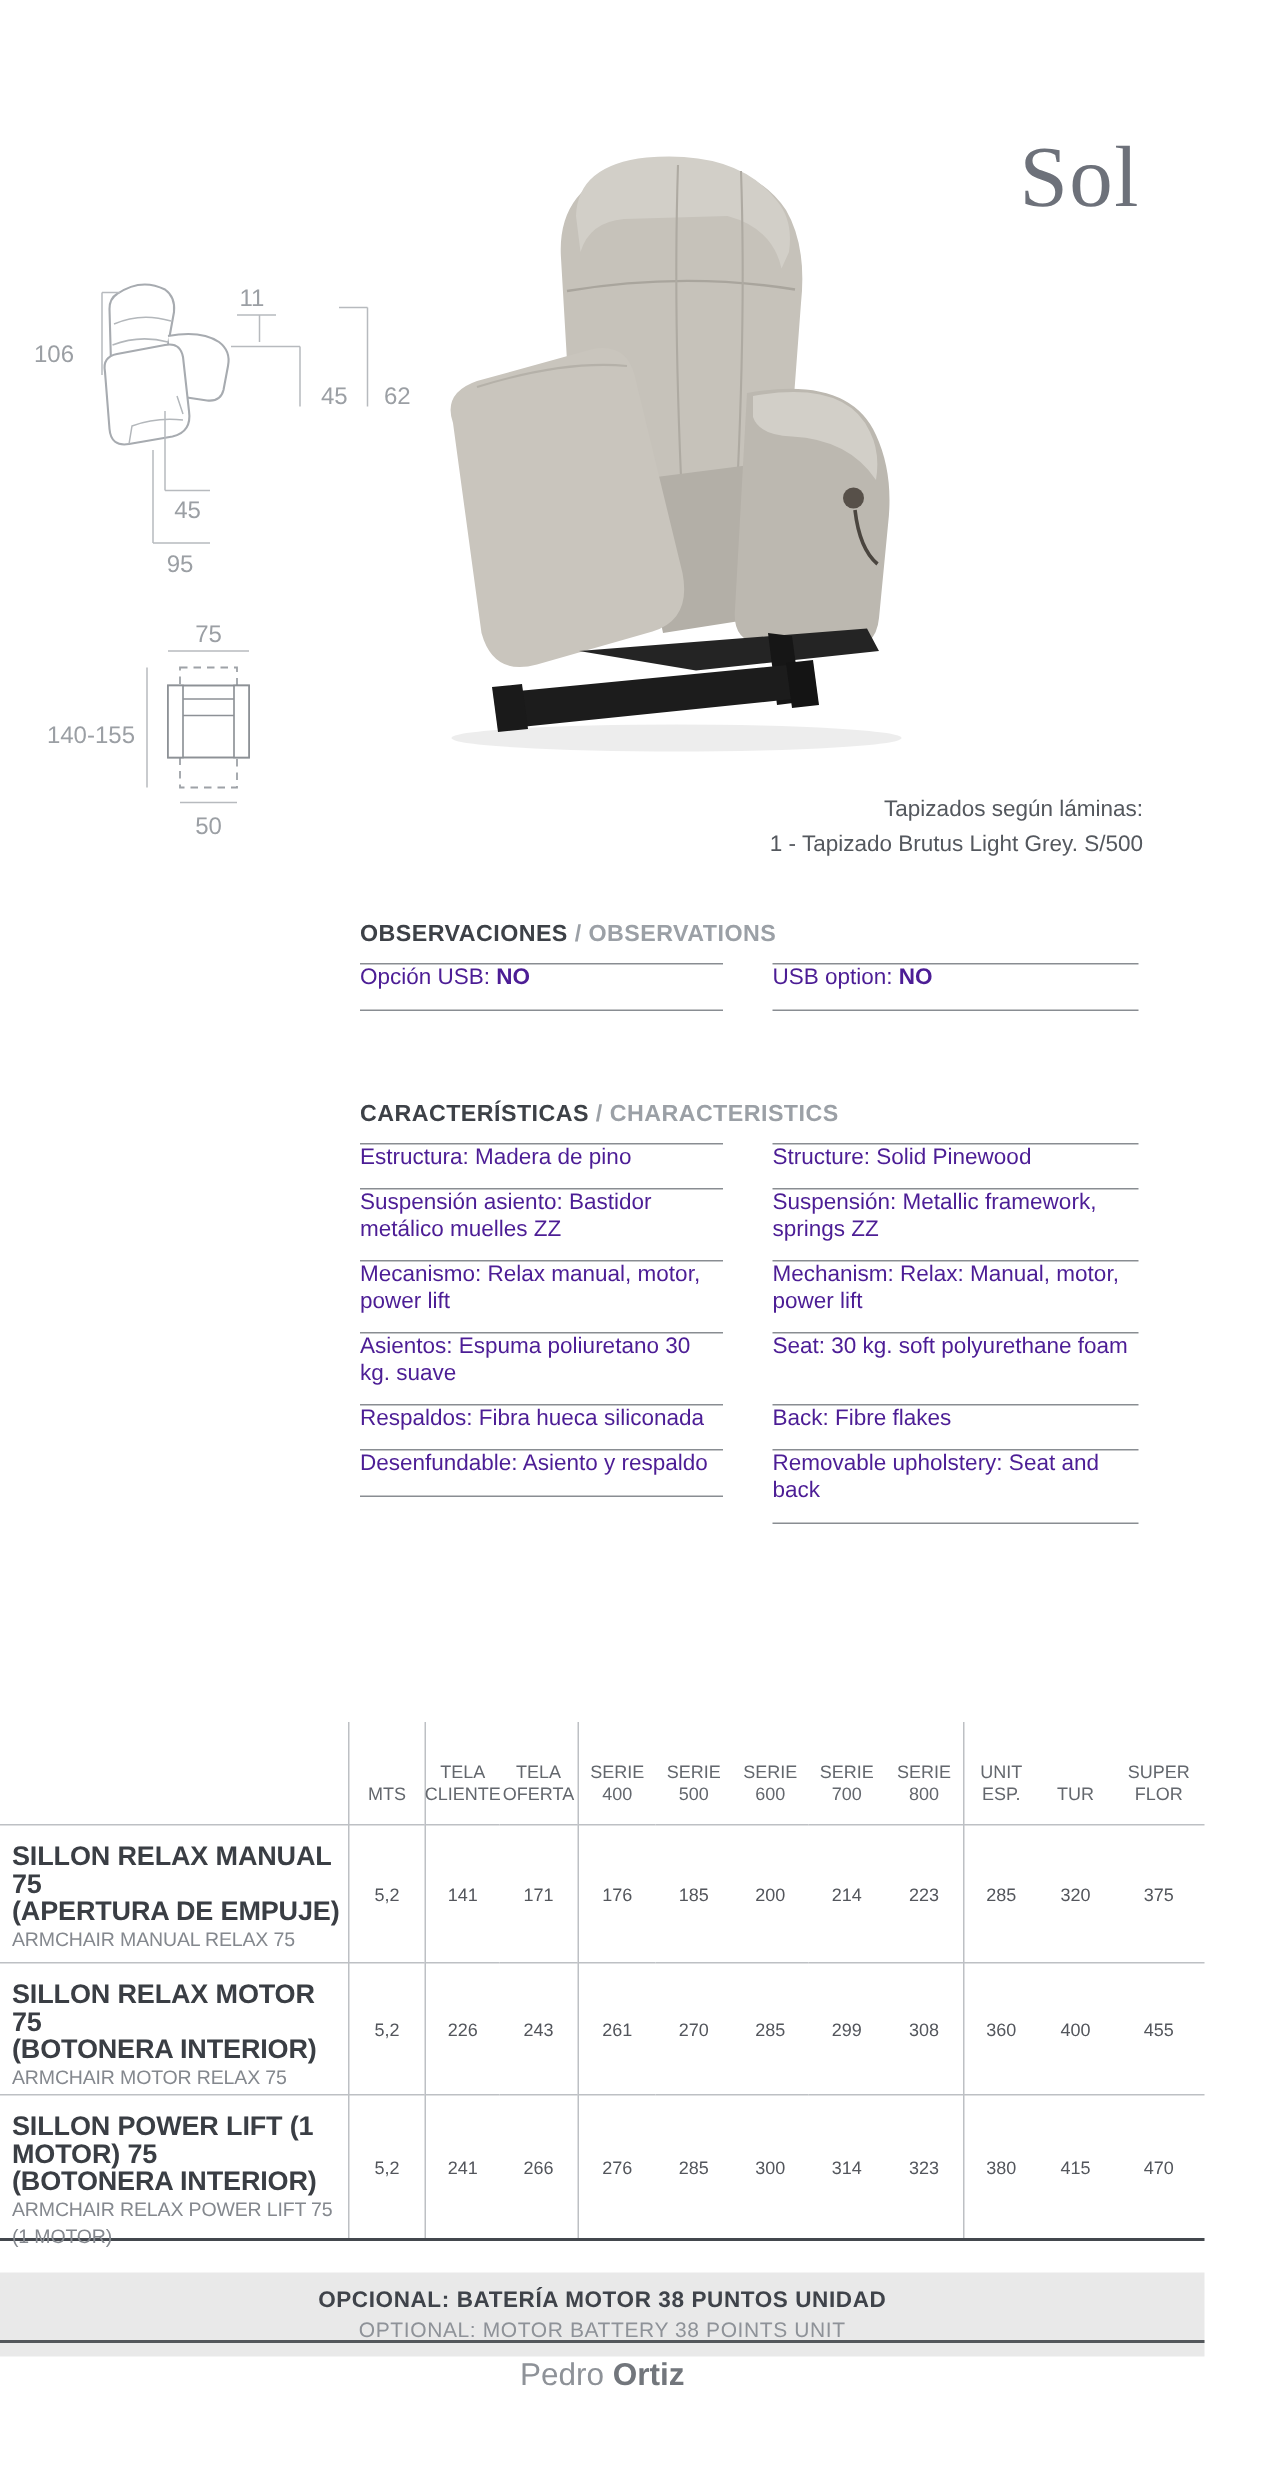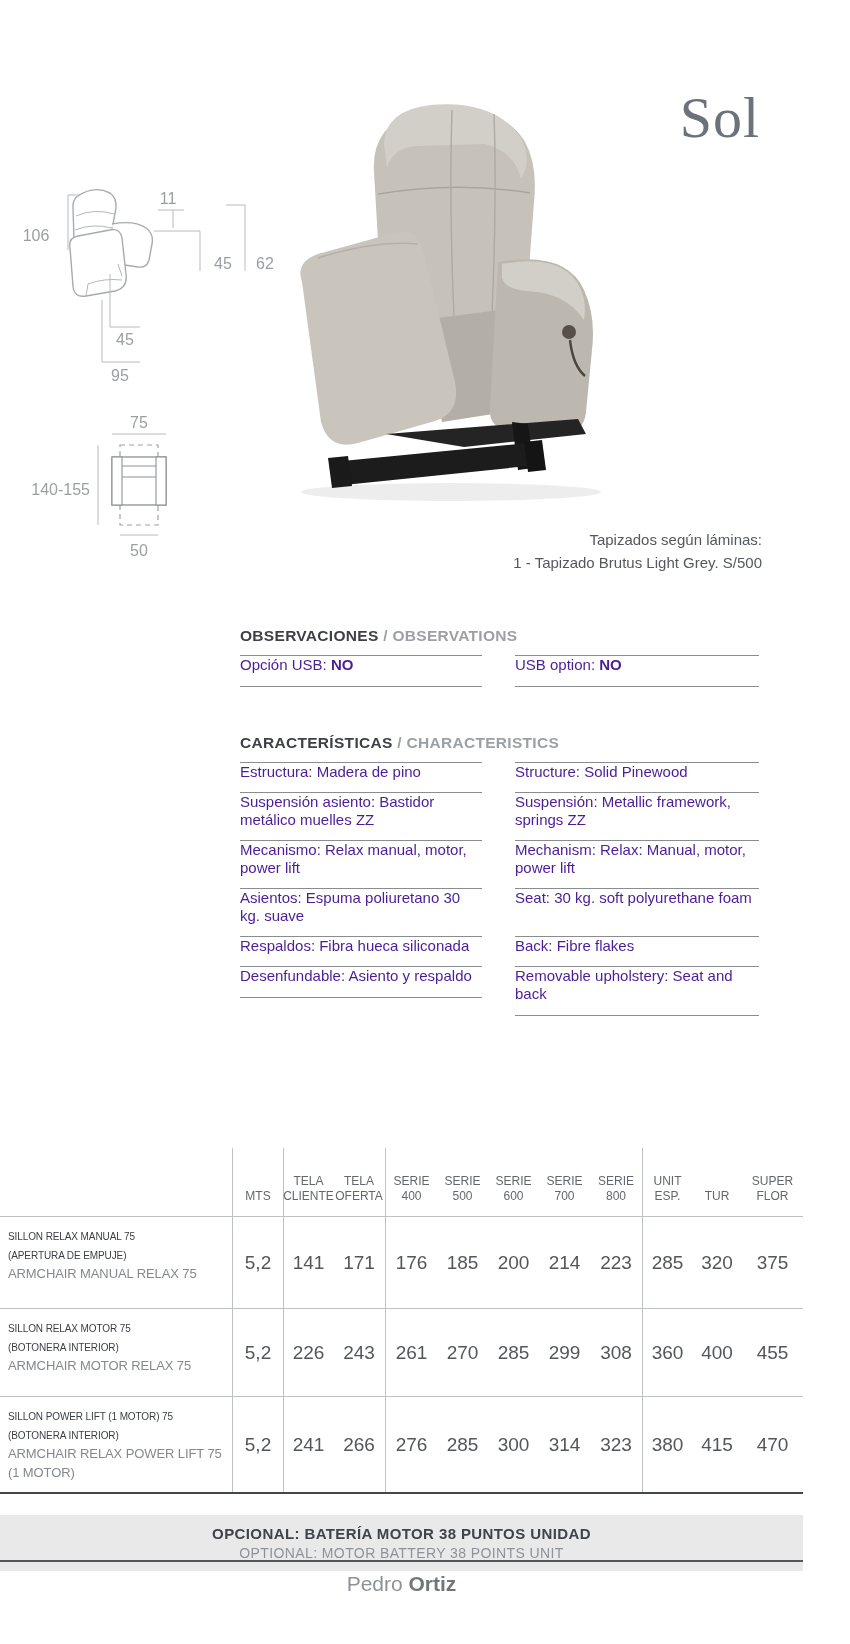--- a/index.html
+++ b/index.html
@@ -30,23 +30,23 @@
   .sec-cell .inner{padding-bottom:11px;}
   .sec-cell.last .inner{border-bottom:1px solid #898d92;padding-bottom:12px;display:block;}
   
   .ptable{position:absolute;left:0;top:1148px;width:803px;display:grid;
           grid-template-columns:232px 51px 50px 52px 52px 51px 51px 51px 52px 50px 50px 61px;
           grid-template-rows:68px 92px 88px 96px;
           border-bottom:2px solid #43474d;}
   .pt-cell{display:flex;align-items:center;justify-content:center;text-align:center;}
   .pt-head{align-items:flex-end;padding-bottom:12px;font-size:12px;line-height:15px;
            color:#63676d;letter-spacing:0;}
-  .pt-val{font-size:19px;color:#53565c;}
+  .pt-val{font-size:12px;color:#53565c;}
   .pt-name{display:block;padding:11px 4px 0 8px;text-align:left;}
-  .pt-name .l1{font-weight:normal;font-size:10px;line-height:18.5px;color:#3a3e44;letter-spacing:-.1px;}
+  .pt-name .l1{font-weight:bold;font-size:18px;line-height:18.5px;color:#3a3e44;letter-spacing:-.1px;}
   .pt-name .l2{font-size:13px;line-height:18.5px;color:#84888e;letter-spacing:-.1px;}
   .bt{border-top:1px solid #bdc0c4;}
   .bl{border-left:1px solid #bdc0c4;}
   
   .band{position:absolute;left:0;top:1494px;width:803px;height:56px;background:#e9e9e9;
         display:flex;flex-direction:column;align-items:center;justify-content:center;gap:3px;margin-top:21px;}
   .band .es{font-size:15px;font-weight:bold;color:#3f434a;letter-spacing:.4px;}
   .band .en{font-size:14px;color:#8e9298;letter-spacing:.4px;}
   .footline{position:absolute;left:0;top:1560px;width:803px;border-top:2px solid #53575b;}
   .brand{position:absolute;left:0;top:1572px;width:803px;text-align:center;font-size:21px;}
@@ -130,21 +130,21 @@
     <text x="72" y="95" text-anchor="end">140-155</text>
     <path class="dim-line" d="M102,135 L140,135"></path>
     <text x="121" y="156" text-anchor="middle">50</text>
   </svg>
 
   <div class="tapizados">
     <div>Tapizados según láminas:</div>
     <div>1 - Tapizado Brutus Light Grey. S/500</div>
   </div>
 
-  <div class="section" style="top:627px;">
+  <div class="section" style="top:614px;">
     <div class="sec-head">
       <span class="es">OBSERVACIONES</span>
       <span class="sep">/</span>
       <span class="en">OBSERVATIONS</span>
     </div>
     <div class="sec-grid">
       <div class="sec-cell last">
         <div class="inner">
           <span>Opción USB:</span>
           <b>NO</b>

